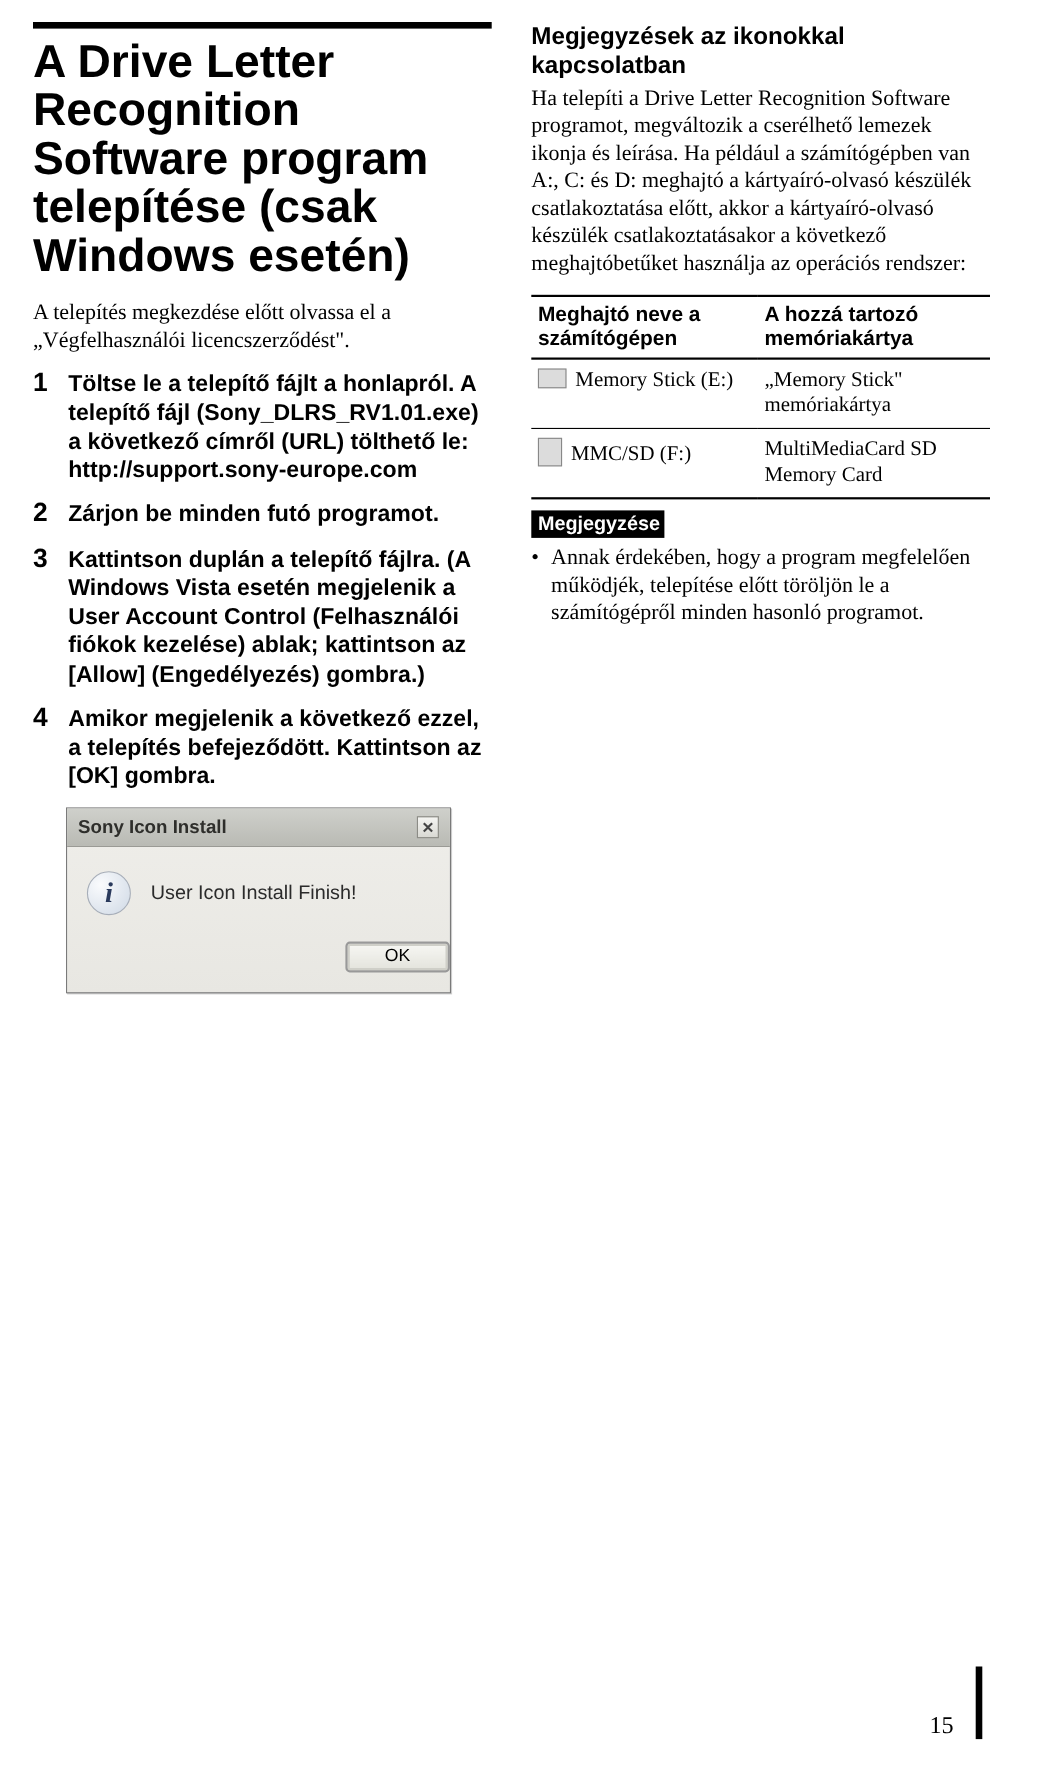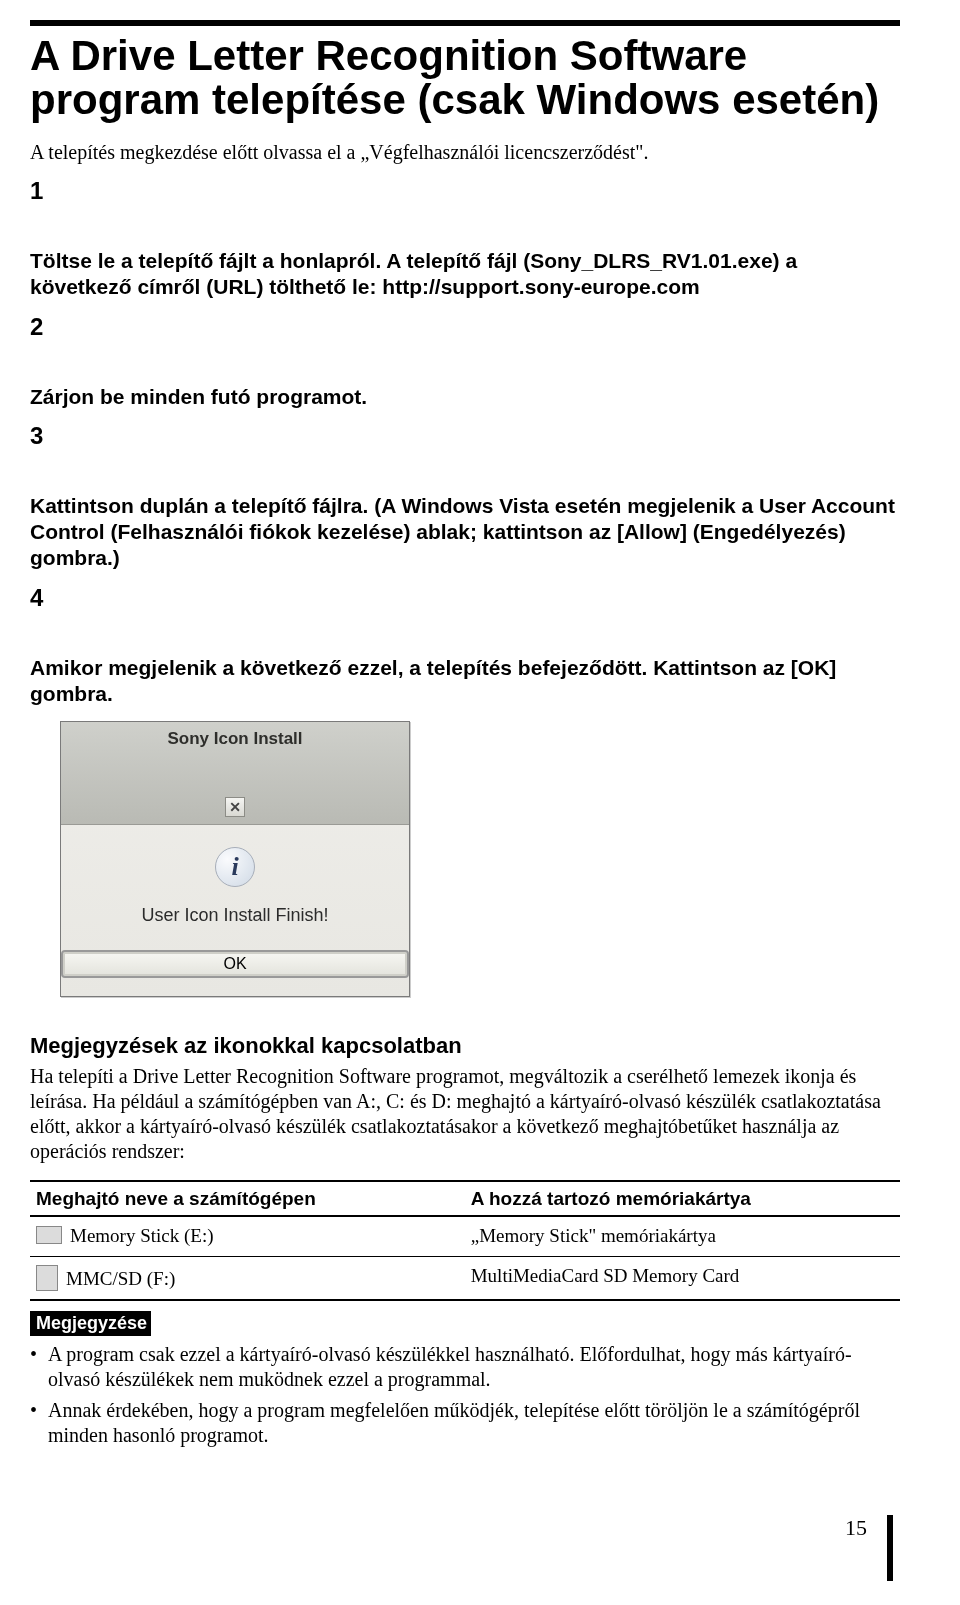--- a/index.html
+++ b/index.html
@@ -1,15 +1,15 @@
 <!DOCTYPE html>
 <html><head>
 <meta charset="utf-8">
 <style>
-  * { margin: 0; padding: 0; box-sizing: border-box; flex-direction: column; }
+  * { margin: 0; padding: 0; box-sizing: border-box; }
   body {
     width: 960px;
     height: 1605px;
     background: #fff;
     font-family: Georgia, "Times New Roman", serif;
     color: #000;
     position: relative;
   }
   .page {
     display: flex;
@@ -48,21 +48,20 @@
     font-size: 24px;
     line-height: 1;
     min-width: 20px;
   }
   .step-body {
     font-family: Arial, Helvetica, sans-serif;
     font-weight: 700;
     font-size: 21px;
     line-height: 1.25;
     flex: 1;
-    margin-top: 33px;
   }
   .dialog {
     width: 350px;
     margin-top: 10px;
     margin-left: 30px;
     border: 1px solid #7a7a7a;
     background: linear-gradient(#efeeea, #e8e7e2);
     font-family: Tahoma, Arial, sans-serif;
     box-shadow: 1px 1px 0 rgba(0,0,0,.2);
   }
@@ -268,19 +267,18 @@
         </tr>
         <tr>
           <td><span class="drive-icon card"></span><span>MMC/SD (F:)</span></td>
           <td>MultiMediaCard SD Memory Card</td>
         </tr>
       </tbody>
     </table>
 
     <div class="note-label">Megjegyzése</div>
     <ul class="bullets">
-      <li>A program csak ezzel a kártyaíró-olvasó készülékkel használható. Előfordulhat, hogy más kártyaíró-olvasó készülékek nem muködnek ezzel a programmal.</li>
       <li>Annak érdekében, hogy a program megfelelően működjék, telepítése előtt töröljön le a számítógépről minden hasonló programot.</li>
     </ul>
   </div>
 </div>
 
 <div class="pagenum">15</div>
 
 </body></html>

